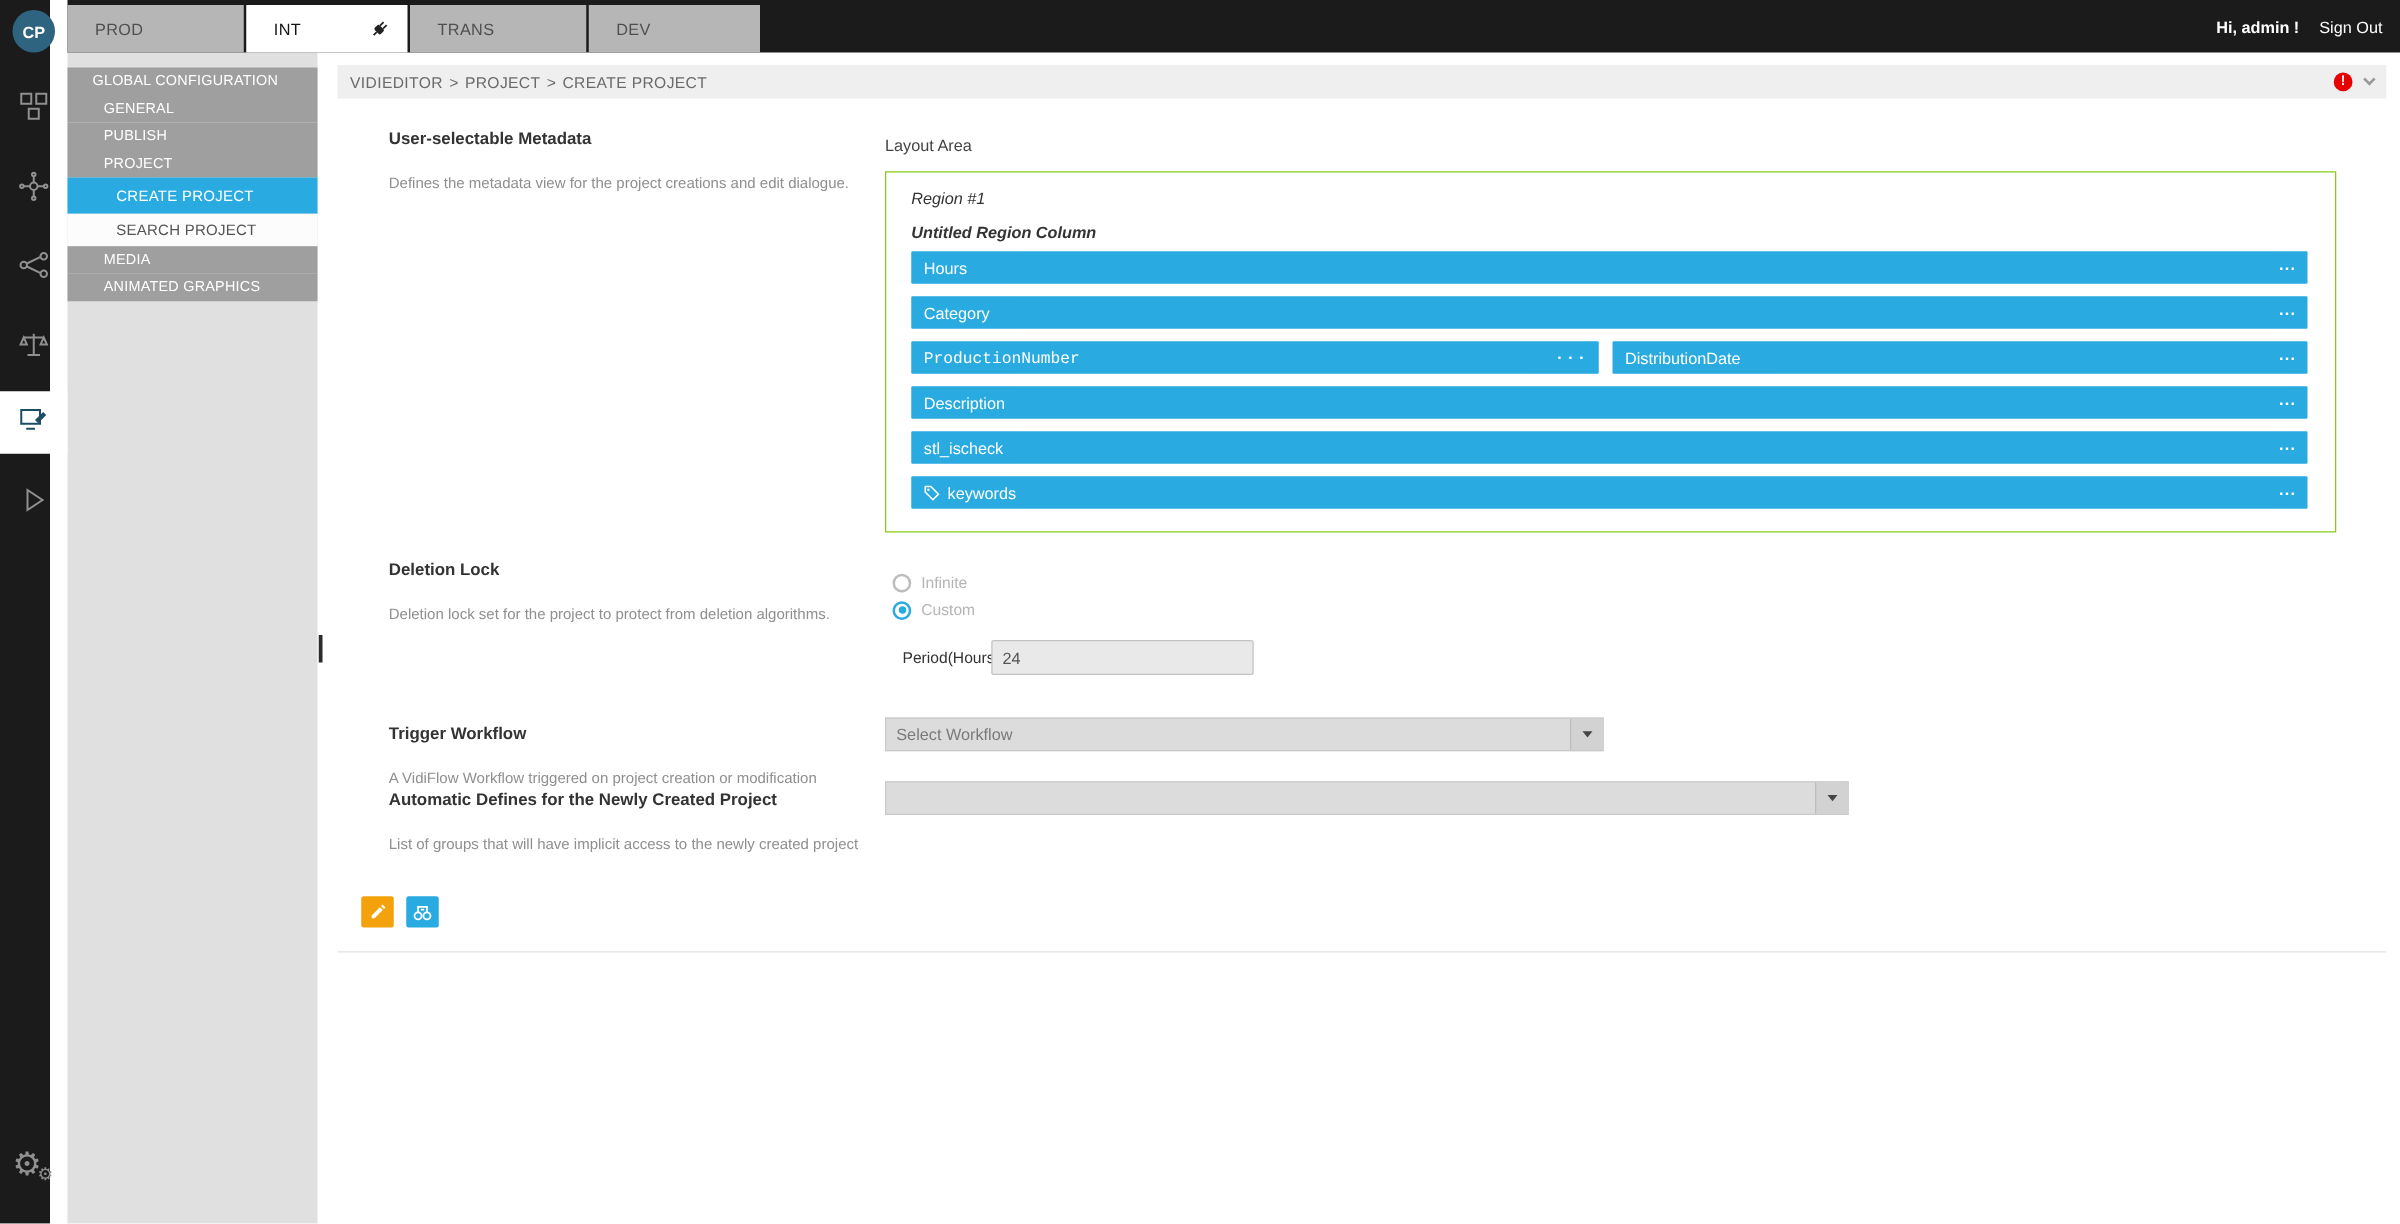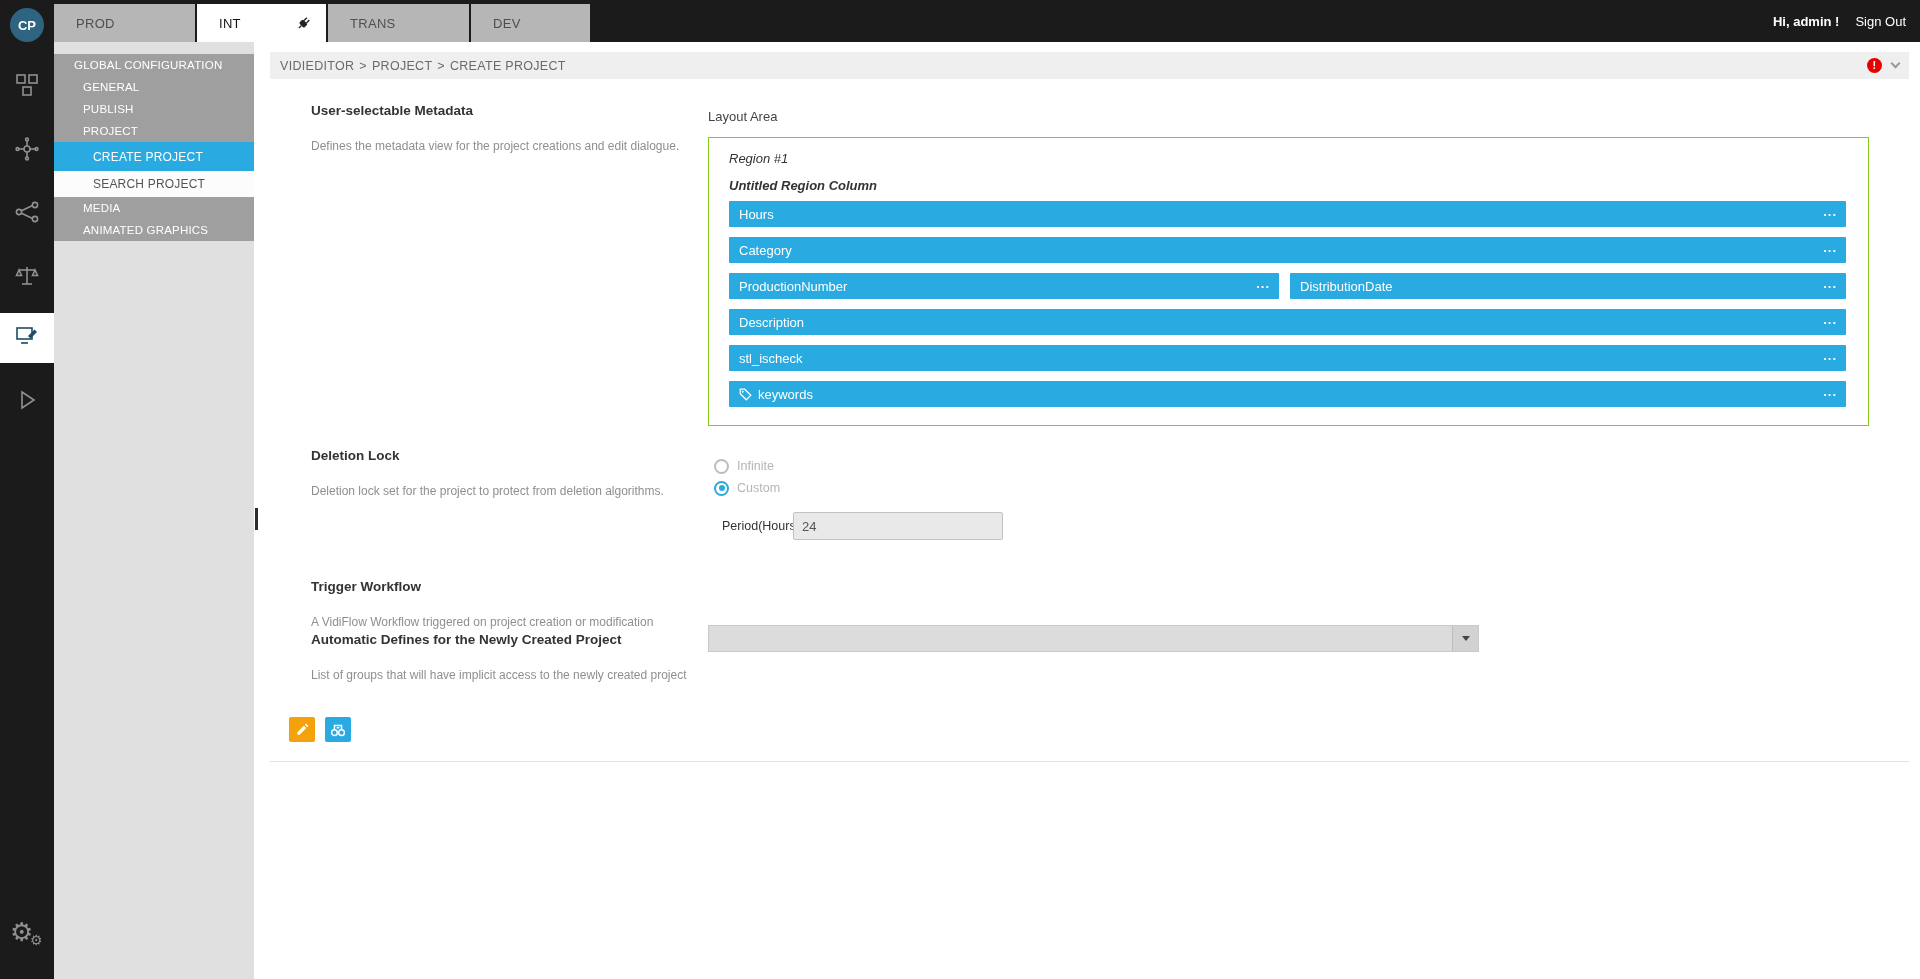--- a/index.html
+++ b/index.html
@@ -1,21 +1,21 @@
 <!DOCTYPE html>
 <html><head>
 <meta charset="utf-8">
 <style>
   * { margin:0; padding:0; box-sizing:border-box; }
   body { background:#fff; }
   .page { position:relative; width:1920px; height:979px; overflow:hidden; background:#fff;
           font-family:"Liberation Sans","DejaVu Sans",sans-serif; }
 
   
-  .rail { position:absolute; left:0; top:0; width:54px; height:100%; background:#1b1b1b; z-index:6; }
+  .rail { position:absolute; left:0; top:0; width:40px; height:100%; background:#1b1b1b; z-index:6; }
   .logo { position:absolute; left:10px; top:8px; width:34px; height:34px; border-radius:50%;
           background:#2e6480; color:#fff; font-size:13px; font-weight:bold;
           display:flex; align-items:center; justify-content:center; cursor:pointer; }
   .rail-item { position:absolute; left:0; width:54px; height:50px;
                display:flex; align-items:center; justify-content:center; cursor:pointer; }
   .rail-item svg { stroke:#909090; fill:none; stroke-width:1.6; }
   .rail-item.active { background:#fff; }
   .rail-item.active svg { stroke:#1d4d63; }
   .gear-wrap { position:absolute; bottom:20px; left:0; width:54px; height:40px; color:#909090;
                font-family:"DejaVu Sans",sans-serif; cursor:pointer; }
@@ -179,21 +179,21 @@
           <svg width="17" height="17" viewBox="0 0 17 17" style="transform:rotate(-45deg);">
             <path d="M2 8.5 H5.5" stroke="#222" stroke-width="1.4" fill="none"></path>
             <rect x="5.5" y="5" width="5.5" height="7" rx="1.5" fill="#222"></rect>
             <path d="M11 6.8 H15 M11 10.2 H15" stroke="#222" stroke-width="1.4" fill="none"></path>
           </svg>
         </span>
       </div>
       <div class="tab" style="width:141px;">
         <span>TRANS</span>
       </div>
-      <div class="tab" style="width:119px;">
+      <div class="tab" style="width:137px;">
         <span>DEV</span>
       </div>
     </div>
     <div class="user-area">
       <span class="greeting">Hi, admin !</span>
       <span class="signout">Sign Out</span>
     </div>
   </div>
 
   <div class="sidebar">
@@ -247,21 +247,21 @@
       <div class="column-label">Untitled Region Column</div>
 
       <div class="bar" style="left:20px; top:63px; width:1117px;">
         <span>Hours</span>
         <span class="handle">...</span>
       </div>
       <div class="bar" style="left:20px; top:99px; width:1117px;">
         <span>Category</span>
         <span class="handle">...</span>
       </div>
-      <div class="bar" style="left:20px; top:135px; width:550px;">
+      <div class="bar" style="left:20px; top:135px; width:550px;font-family:Liberation Mono, monospace;">
         <span>ProductionNumber</span>
         <span class="handle">...</span>
       </div>
       <div class="bar" style="left:581px; top:135px; width:556px;">
         <span>DistributionDate</span>
         <span class="handle">...</span>
       </div>
       <div class="bar" style="left:20px; top:171px; width:1117px;">
         <span>Description</span>
         <span class="handle">...</span>
@@ -292,20 +292,26 @@
     <div class="radio-row" style="left:444px; top:401px;text-align:right;">
       <span class="radio on"></span>
       <span class="radio-label">Custom</span>
     </div>
 
     <div class="period-label">Period(Hours)</div>
     <input class="period-input" type="text" value="24" style="">
 
     <div class="sec-title" style="left:41px; top:500px;">Trigger Workflow</div>
     <div class="sec-desc" style="left:41px; top:521px;">A VidiFlow Workflow triggered on project creation or modification</div>
+    <div class="combo" style="left:438px; top:495px; width:575px;">
+      <span>Select Workflow</span>
+      <span class="arrow-btn">
+        <span class="tri"></span>
+      </span>
+    </div>
 
     <div class="sec-title" style="left:41px; top:553px; font-weight:700;">Automatic Defines for the Newly Created Project</div>
     <div class="sec-desc" style="left:41px; top:574px;">List of groups that will have implicit access to the newly created project</div>
     <div class="combo" style="left:438px; top:546px; width:771px;">
       <span></span>
       <span class="arrow-btn">
         <span class="tri"></span>
       </span>
     </div>
 

